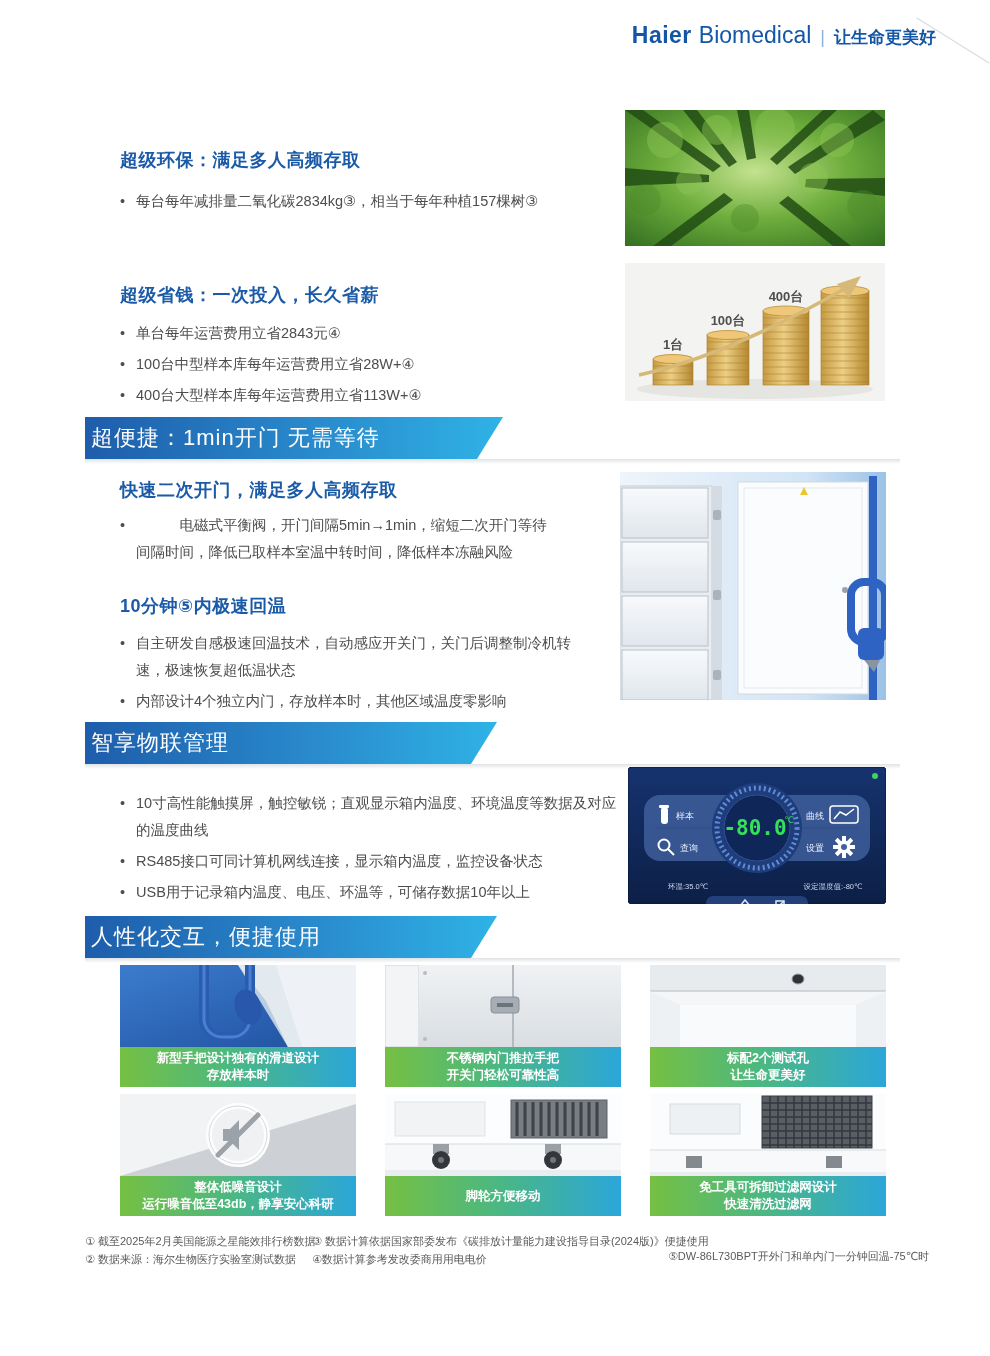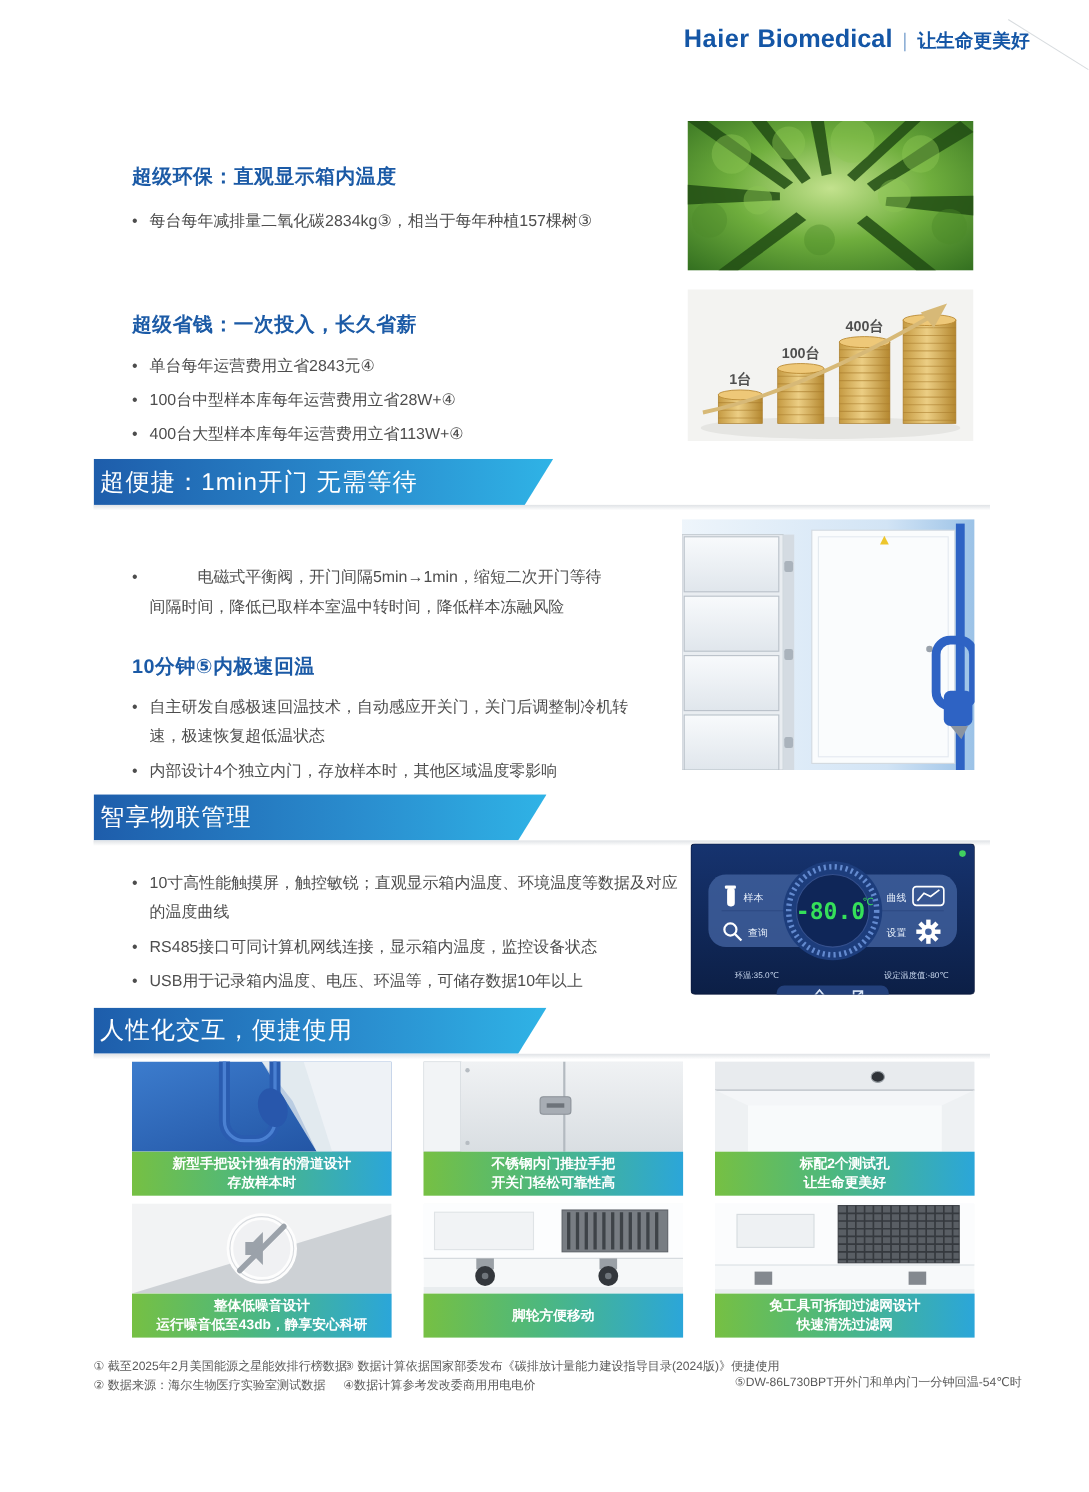--- a/index.html
+++ b/index.html
@@ -3,21 +3,21 @@
 <meta charset="utf-8">
 <style>
   html,body{margin:0;padding:0;background:#ffffff;}
   .page{position:relative;width:990px;height:1356px;background:#fff;overflow:hidden;
         font-family:"Liberation Sans","DejaVu Sans",sans-serif;color:#4a4a4a;}
   .abs{position:absolute;}
 
   
   .brand{top:22px;right:54px;display:flex;align-items:baseline;white-space:nowrap;}
   .brand .haier{font-size:23px;font-weight:bold;color:#1456a6;letter-spacing:.5px;}
-  .brand .bio{font-size:23px;font-weight:700;color:#1456a6;margin-left:7px;}
+  .brand .bio{font-size:23px;font-weight:400;color:#1456a6;margin-left:7px;}
   .brand .sep{font-size:18px;color:#8fb0d6;margin:0 9px;font-weight:300;}
   .brand .slogan{font-size:17px;font-weight:bold;color:#1456a6;}
   .diag-line{top:40px;right:-6px;width:86px;border-top:1.5px solid #d8dcdf;transform:rotate(32deg);}
 
   
   .sec-title{font-size:18px;font-weight:bold;color:#1b5aa6;letter-spacing:.5px;}
   ul.blt{list-style:none;margin:0;padding:0;}
   ul.blt li{position:relative;padding-left:16px;font-size:14.5px;line-height:27px;color:#4d4d4d;margin-bottom:4px;}
   ul.blt li::before{content:"•";position:absolute;left:0;top:0;color:#4d4d4d;}
 
@@ -44,21 +44,21 @@
 <div class="page">
 
   <div class="abs brand">
     <span class="haier">Haier</span>
     <span class="bio">Biomedical</span>
     <span class="sep">|</span>
     <span class="slogan">让生命更美好</span>
   </div>
   <div class="abs diag-line"></div>
 
-  <div class="abs sec-title" style="left:120px;top:148px;">超级环保：直观显示箱内温度</div>
+  <div class="abs sec-title" style="left:120px;top:148px;">超级环保：满足多人高频存取</div>
   <ul class="abs blt" style="left:120px;top:188px;width:490px;">
     <li>每台每年减排量二氧化碳2834kg③，相当于每年种植157棵树③</li>
   </ul>
   <svg class="abs" style="left:625px;top:110px;" width="260" height="136" viewBox="0 0 260 136">
     <defs>
       <radialGradient id="gForest" cx="50%" cy="45%" r="78%">
         <stop offset="0%" stop-color="#c3e28e"></stop>
           <stop offset="45%" stop-color="#6fae3d"></stop>
           <stop offset="100%" stop-color="#2d691d"></stop>
       </radialGradient>
@@ -127,20 +127,21 @@
     <path d="M14,112 C 80,98 150,66 226,22" stroke="#d7b977" stroke-width="3.5" fill="none"></path>
     <polygon points="236,13 212,21 224,35" fill="#d7b977"></polygon>
     <text x="48" y="86" text-anchor="middle" font-size="13" font-weight="bold" fill="#4f4f4f">1台</text>
     <text x="103" y="62" text-anchor="middle" font-size="13" font-weight="bold" fill="#4f4f4f">100台</text>
     <text x="161" y="38" text-anchor="middle" font-size="13" font-weight="bold" fill="#4f4f4f">400台</text>
   </svg>
 
   <div class="abs banner" style="left:85px;top:417px;width:418px;">超便捷：1min开门 无需等待</div>
   <div class="abs banner-shadow" style="left:85px;top:459px;width:815px;"></div>
 
+  <div class="abs sec-title" style="left:120px;top:478px;">快速二次开门，满足多人高频存取</div>
   <ul class="abs blt" style="left:120px;top:512px;width:435px;">
     <li>　　　电磁式平衡阀，开门间隔5min→1min，缩短二次开门等待间隔时间，降低已取样本室温中转时间，降低样本冻融风险</li>
   </ul>
   <svg class="abs" style="left:620px;top:472px;" width="266" height="228" viewBox="0 0 266 228">
     <defs>
       <linearGradient id="gSky" x1="0" y1="0" x2="1" y2="0">
         <stop offset="0%" stop-color="#eef5fb"></stop>
           <stop offset="70%" stop-color="#d2e4f5"></stop>
           <stop offset="100%" stop-color="#9bc2e7"></stop>
       </linearGradient>
@@ -374,15 +375,15 @@
     <div class="cap">
       <span>免工具可拆卸过滤网设计</span>
       <span>快速清洗过滤网</span>
     </div>
   </div>
 
   <div class="abs fn" style="left:85px;top:1234px;">① 截至2025年2月美国能源之星能效排行榜数据</div>
   <div class="abs fn" style="left:85px;top:1252px;">② 数据来源：海尔生物医疗实验室测试数据</div>
   <div class="abs fn" style="left:312px;top:1234px;">③ 数据计算依据国家部委发布《碳排放计量能力建设指导目录(2024版)》便捷使用</div>
   <div class="abs fn" style="left:312px;top:1252px;">④数据计算参考发改委商用用电电价</div>
-  <div class="abs fn" style="left:668px;top:1249px;">⑤DW-86L730BPT开外门和单内门一分钟回温-54℃时</div>
+  <div class="abs fn" style="left:668px;top:1249px;">⑤DW-86L730BPT开外门和单内门一分钟回温-75℃时</div>
 
 </div>
 
 </body></html>

